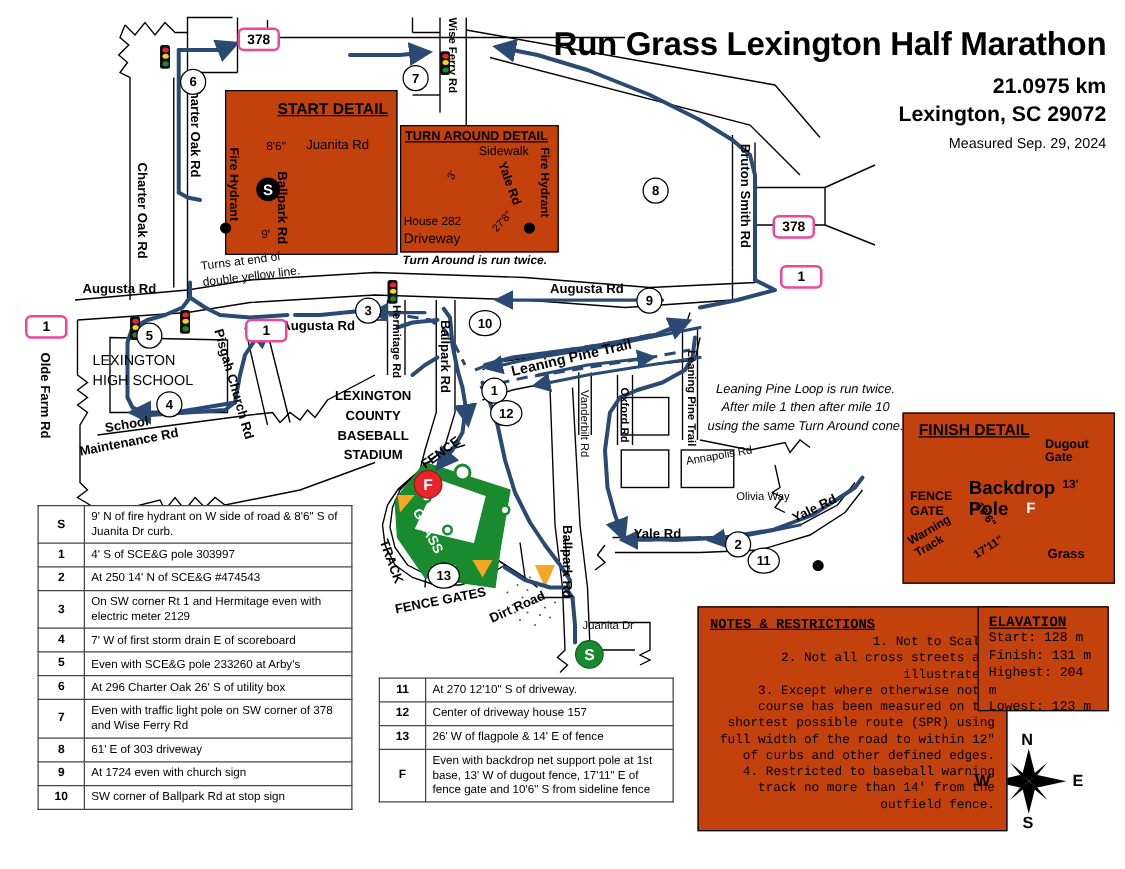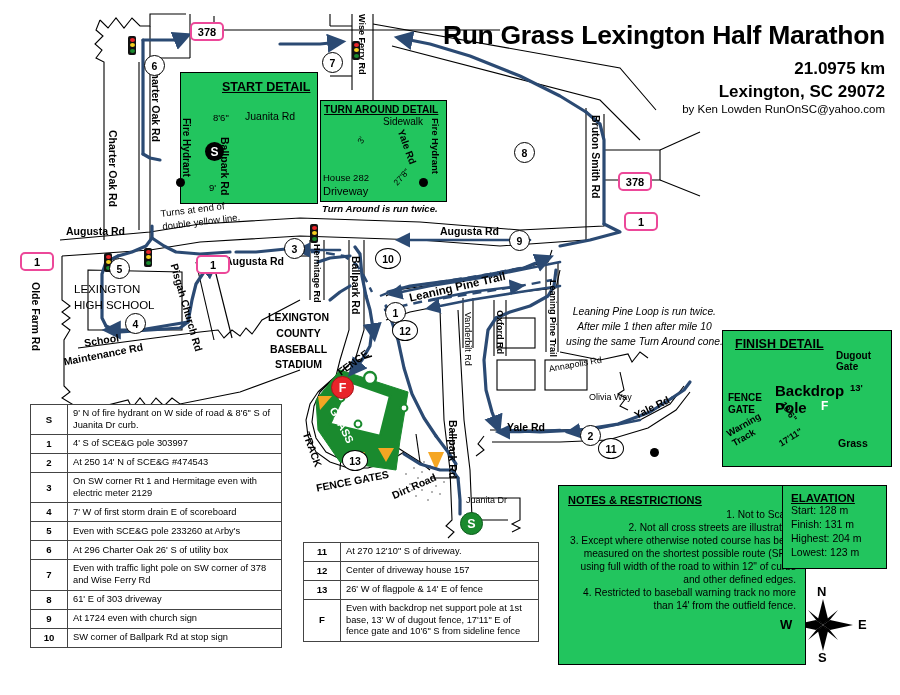--- a/index.html
+++ b/index.html
@@ -42,21 +42,21 @@
            border:1.6px solid #0d5c1d;color:#fff;font-weight:bold;font-size:12.5px;
            display:flex;align-items:center;justify-content:center;}
   .finmk{position:absolute;width:21px;height:21px;border-radius:50%;background:#e8252a;
          border:1.6px solid #a5131a;color:#fff;font-weight:bold;font-size:12.5px;
          display:flex;align-items:center;justify-content:center;}
   .blkmk{position:absolute;width:19px;height:19px;border-radius:50%;background:#000;
          color:#fff;font-weight:bold;font-size:12px;
          display:flex;align-items:center;justify-content:center;}
 
   
-  .panel{position:absolute;border:1.6px solid #000;background:#22c55e;}
+  .panel{position:absolute;border:1.6px solid #000;background:#c2410c;font-family:Liberation Mono, monospace;}
   .panel-title{font-size:12.5px;font-weight:bold;text-decoration:underline;}
 
   
   table.legend{border-collapse:collapse;background:#fff;}
   table.legend td{border:1.1px solid #444;font-size:9.3px;padding:3px 5px;vertical-align:middle;line-height:1.25;}
   table.legend td.k{width:26px;text-align:center;font-weight:bold;font-size:9.6px;}
 
   
   #notes-box{left:558px;top:485px;width:248px;height:180px;padding:8px 9px;box-sizing:border-box;}
   #notes-box .h{font-size:11px;font-weight:bold;text-decoration:underline;margin-bottom:2px;}
@@ -301,21 +301,21 @@
     <polygon points="15,-15 4,-6 0,0 6,-4" fill="#000"></polygon>
     <polygon points="-15,15 -4,6 0,0 -6,4" fill="#000"></polygon>
     <polygon points="15,15 4,6 0,0 6,4" fill="#000"></polygon>
   </g>
 </svg>
 
 <div class="abs" id="title-block">
   <div id="course-title">Run Grass Lexington Half Marathon</div>
   <div id="course-distance">21.0975 km</div>
   <div id="course-location">Lexington, SC 29072</div>
-  <div id="measured-by">by Ken Lowden RunOnSC@yahoo.com</div>
+  <div id="measured-date">Measured Sep. 29, 2024</div>
 </div>
 
 <div class="panel" style="left:180px;top:72px;width:136px;height:130px;"></div>
 <div class="abs panel-title" style="left:222px;top:80px;">START DETAIL</div>
 <div class="abs vert" style="left:181px;top:118px;font-size:10px;font-weight:bold;">Fire Hydrant</div>
 <div class="abs" style="left:245px;top:110px;font-size:10.5px;">Juanita Rd</div>
 <div class="abs vert" style="left:219px;top:137px;font-size:10.5px;font-weight:bold;">Ballpark Rd</div>
 <div class="abs" style="left:213px;top:112px;font-size:9.5px;">8'6"</div>
 <div class="abs" style="left:209px;top:182px;font-size:9.5px;">9'</div>
 <div class="blkmk" style="left:205px;top:142px;">S</div>

